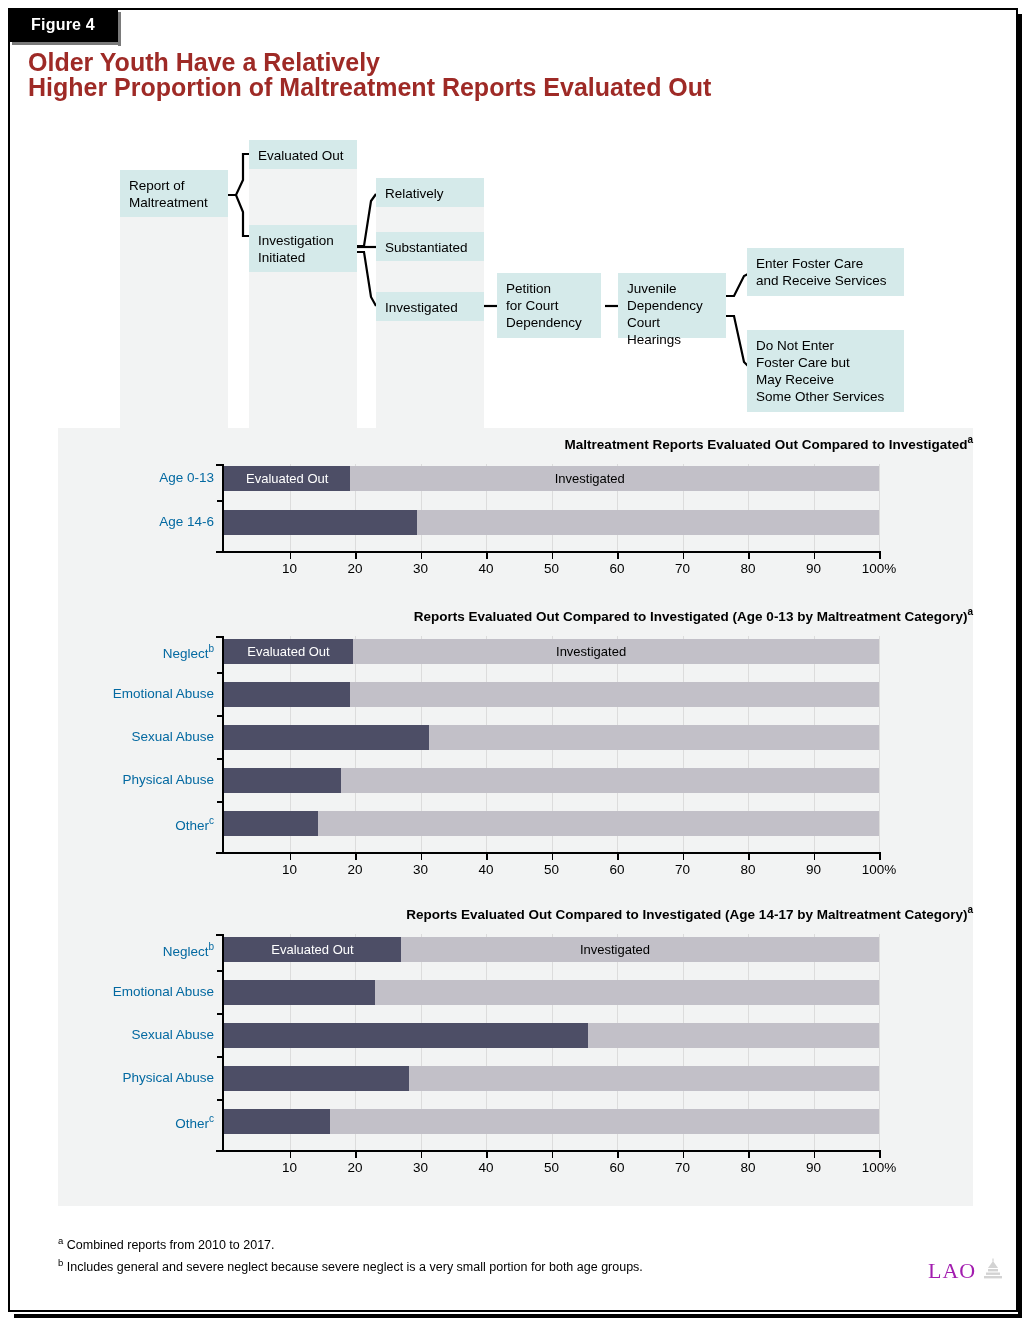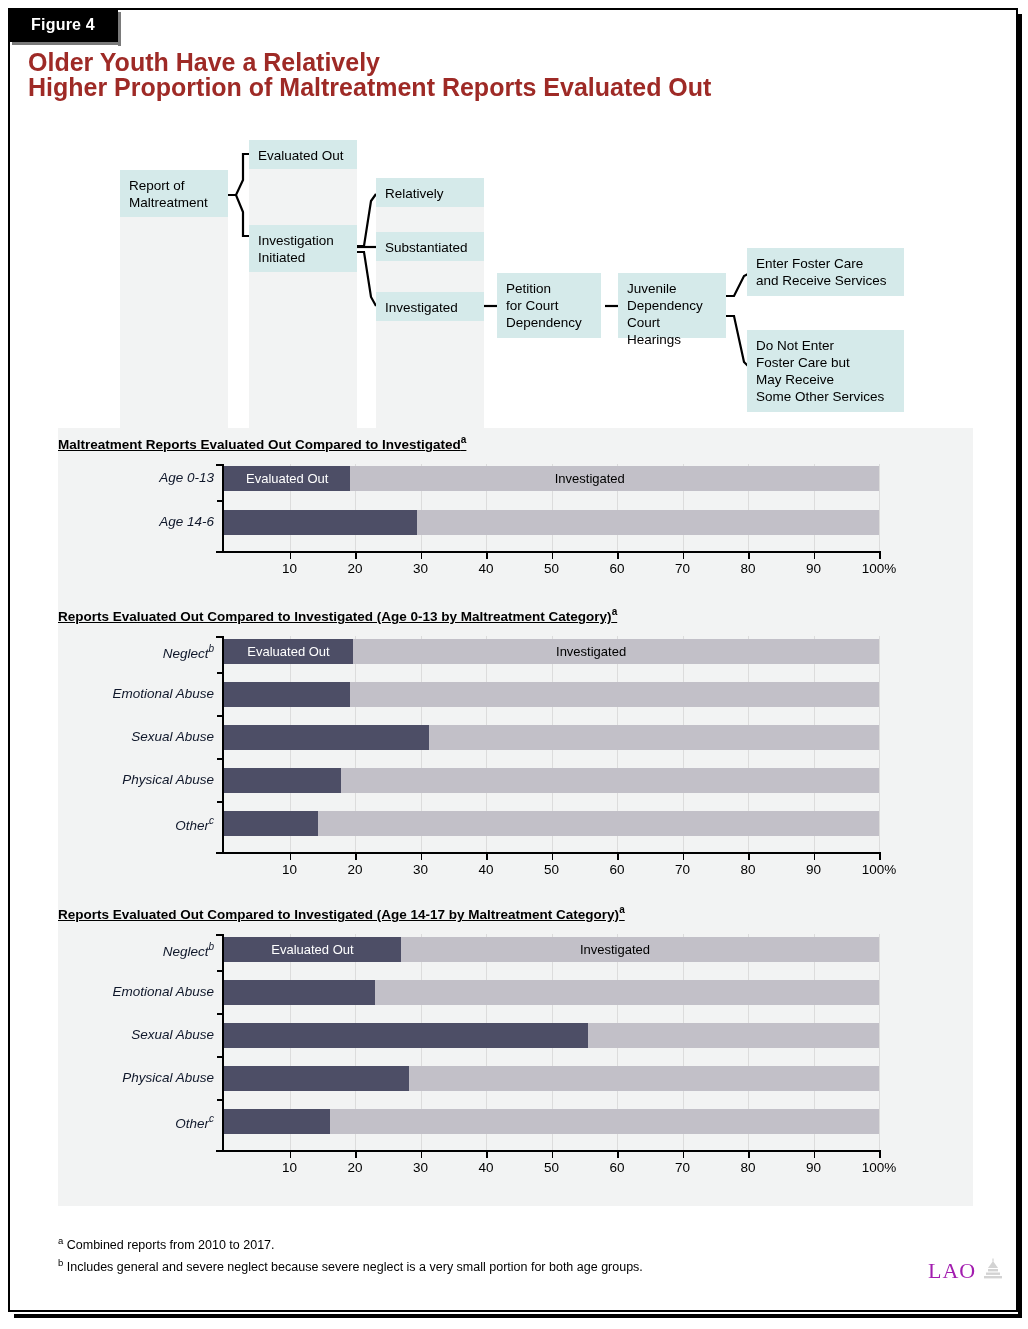--- a/index.html
+++ b/index.html
@@ -37,27 +37,27 @@
     position:absolute;background:#d5eaea;color:#000;font-size:13.5px;
     line-height:17px;padding:7px 9px;box-sizing:border-box;
   }
   #flow svg{position:absolute;left:0;top:0;width:1028px;height:300px;overflow:visible;}
 
   
   #panel{
     position:absolute;left:58px;top:428px;width:915px;height:778px;background:#f2f3f3;
   }
   .chart-title{
-    position:absolute;font-size:13.5px;font-weight:bold;color:#000;text-align:left;
-    width:100%;left:0;text-decoration:underline;
+    position:absolute;font-size:13.5px;font-weight:bold;color:#000;text-align:right;
+    width:100%;left:0;
   }
   .chart-title sup{font-size:10px;}
   .chart{position:absolute;left:0;width:915px;}
   .ylabel{
-    position:absolute;font-size:13.5px;color:#0f172a;text-align:right;white-space:nowrap;font-style:italic;
+    position:absolute;font-size:13.5px;color:#0369a1;text-align:right;white-space:nowrap;
   }
   .ylabel sup{font-size:10px;}
   .axis-v{position:absolute;background:#000;width:2px;}
   .axis-h{position:absolute;background:#000;height:2px;}
   .tickmark{position:absolute;background:#000;}
   .gridline{position:absolute;width:1px;background:#dcdcdc;}
   .barrow{position:absolute;height:25px;background:#c2c0c8;}
   .bardark{position:absolute;left:0;top:0;height:25px;background:#4d4e66;}
   .barlabel-eo{
     position:absolute;color:#ffffff;font-size:13px;line-height:25px;white-space:nowrap;

